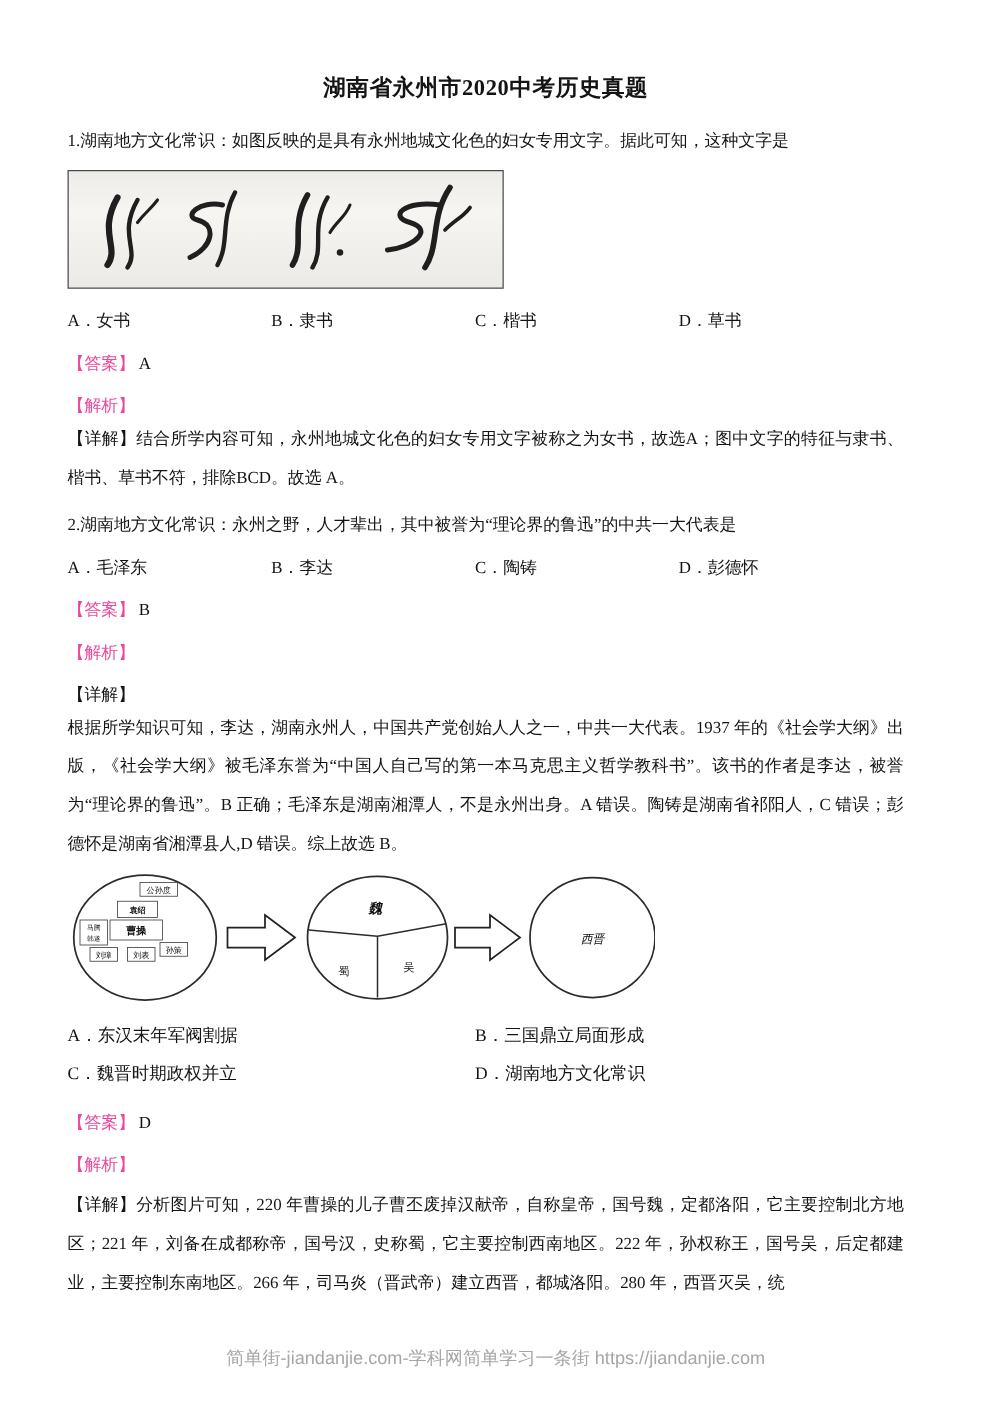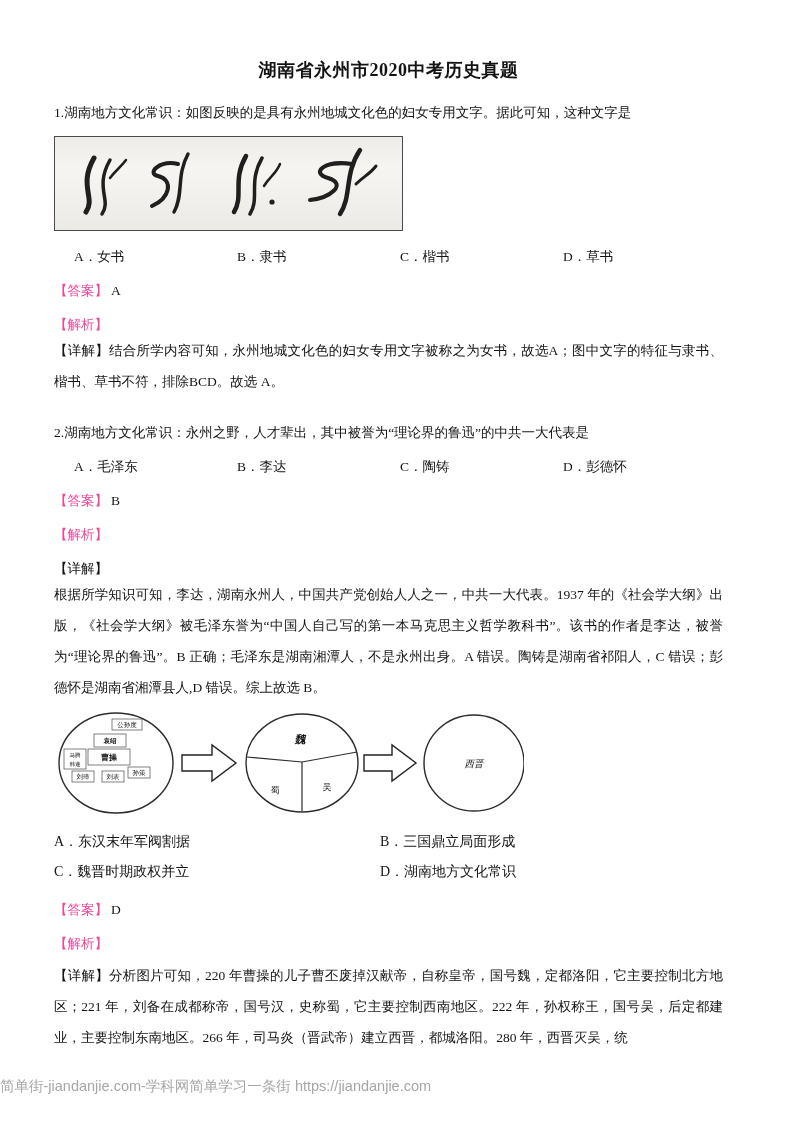--- a/index.html
+++ b/index.html
@@ -14,46 +14,46 @@
     color:#141414;
     overflow:hidden;
   }
   .title { font-size:18px; font-weight:700; text-align:center; letter-spacing:.5px; }
   .stem  { font-size:13.5px; line-height:22px; }
   .line  { font-size:13.5px; line-height:21px; }
   .para  { font-size:13.5px; line-height:31px; text-align:justify; }
   .blue  { color:#ec4899; }
   .ansval { margin-left:3px; }
 
-  .mt4{margin-top:0}.mt6{margin-top:6px}.mt10{margin-top:25px}
+  .mt4{margin-top:0}.mt6{margin-top:6px}.mt10{margin-top:12px}
   .mt12{margin-top:12px}.mt13{margin-top:13px}.mt15{margin-top:15px}
   .mt20{margin-top:20px}
 
   .figure {
     margin-top:12px;
     width:349px; height:95px;
     border:1px solid #4a4a4a;
     background:linear-gradient(180deg,#edecE8,#f6f5f1 35%,#eceae6);
     display:flex; align-items:center; justify-content:center;
   }
 
-  .opts4 { display:flex; font-size:13.5px; line-height:21px;margin-left:20px; }
+  .opts4 { display:flex; font-size:13.5px; line-height:21px; }
   .opts4 .opt { width:163px; }
   .opts4 .opt:last-child { width:auto; }
 
   .opts2 { display:flex; flex-wrap:wrap; font-size:14px; }
   .opts2 .opt { width:326px; line-height:30px; }
 
   .diagram-wrap { margin-top:6px; }
 
   svg text { font-family:"Liberation Serif","DejaVu Serif",serif; fill:#111; }
 
   .footer {
     position:absolute; left:0; right:0; bottom:26px;
-    text-align:left;
+    text-align:center;
     font-family:"Liberation Sans","DejaVu Sans",sans-serif;
     font-size:14.5px;
     color:#a6a6a6;
   }
 </style>
 </head>
 <body>
 
 <div class="page">
 

